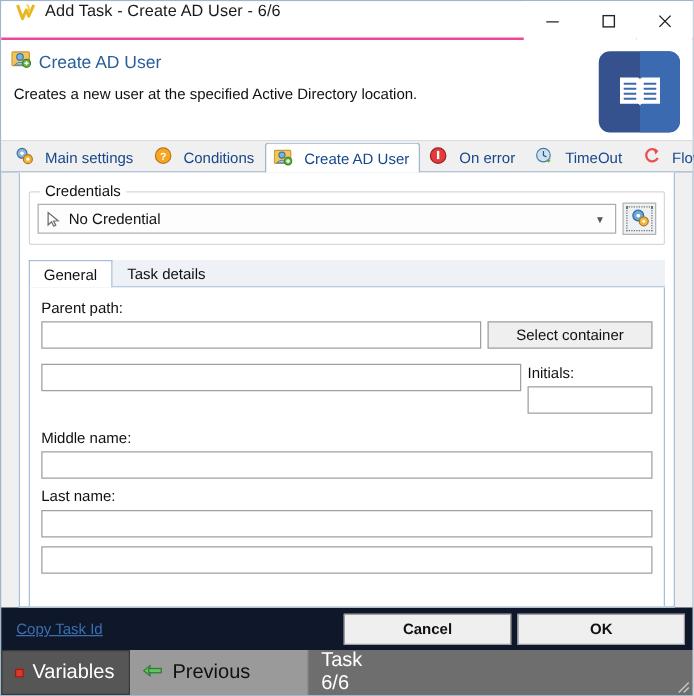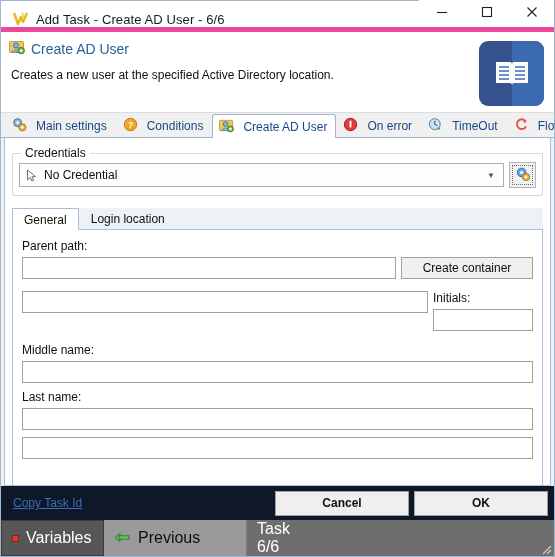--- a/index.html
+++ b/index.html
@@ -15,22 +15,22 @@
     width: 555px; height: 557px;
     background: #f0f0f0;
     border: 1px solid #9fb6cd;
     display: flex; flex-direction: column;
   }
 
   
   .titlebar {
     height: 31px; flex: 0 0 31px;
     background: #ffffff;
-    display: flex; align-items: flex-end;
-    border-bottom: 5px solid #ec4899;
+    display: flex; align-items: flex-start;
+    border-bottom: 2px solid #ec4899;
   }
   .title-icon { width: 26px; display: flex; justify-content: center; align-items: center; margin-left: 6px; }
   .title-text { font-size: 13px; color: #1a1a1a; margin-left: 3px; letter-spacing: .1px; }
   .wincontrols { margin-left: auto; display: flex; height: 31px; }
   .wincontrol {
     width: 45px; height: 31px;
     display: flex; align-items: center; justify-content: center;
     background: #ffffff; color: #222;
   }
   .wincontrol svg { display: block; }
@@ -81,21 +81,21 @@
   }
   .tab-label { white-space: nowrap; }
 
   
   .client {
     flex: 1 1 auto;
     background: #ffffff;
     border-left: 1px solid #a8c0d8;
     border-right: 1px solid #a8c0d8;
     border-bottom: 1px solid #a8c0d8;
-    margin: 0 3px;
+    margin: 0 14px;
     padding: 6px 5px 0 5px;
     position: relative;
     overflow: hidden;
   }
 
   
   .groupbox { position: relative; margin: 2px 2px 0 2px; padding: 12px 7px 8px 7px; }
   .gb-border {
     position: absolute; left: 0; right: 0; top: 7px; bottom: 0;
     border: 1px solid #d8d8d8; border-radius: 2px;
@@ -367,30 +367,30 @@
           </span>
         </div>
       </div>
     </div>
 
     <div class="innertabs">
       <div class="itab active">
         <span>General</span>
       </div>
       <div class="itab">
-        <span>Login location</span>
+        <span>Task details</span>
       </div>
     </div>
 
     <div class="innerpanel">
 
       <div class="flabel">Parent path:</div>
       <div class="field-row">
         <input class="textbox tb-full" type="text" value="" style="">
-        <div class="btn" style="width:132px;">Create container</div>
+        <div class="btn" style="width:132px;">Select container</div>
       </div>
 
       <div class="spacer10"></div>
 
       <div style="display:flex; gap:5px;">
         <div style="flex:1 1 auto;">
           <input class="textbox" style="width: 100%;" type="text" value="">
         </div>
         <div style="width:100px;">
           <div class="flabel" style="text-align:left;">Initials:</div>

